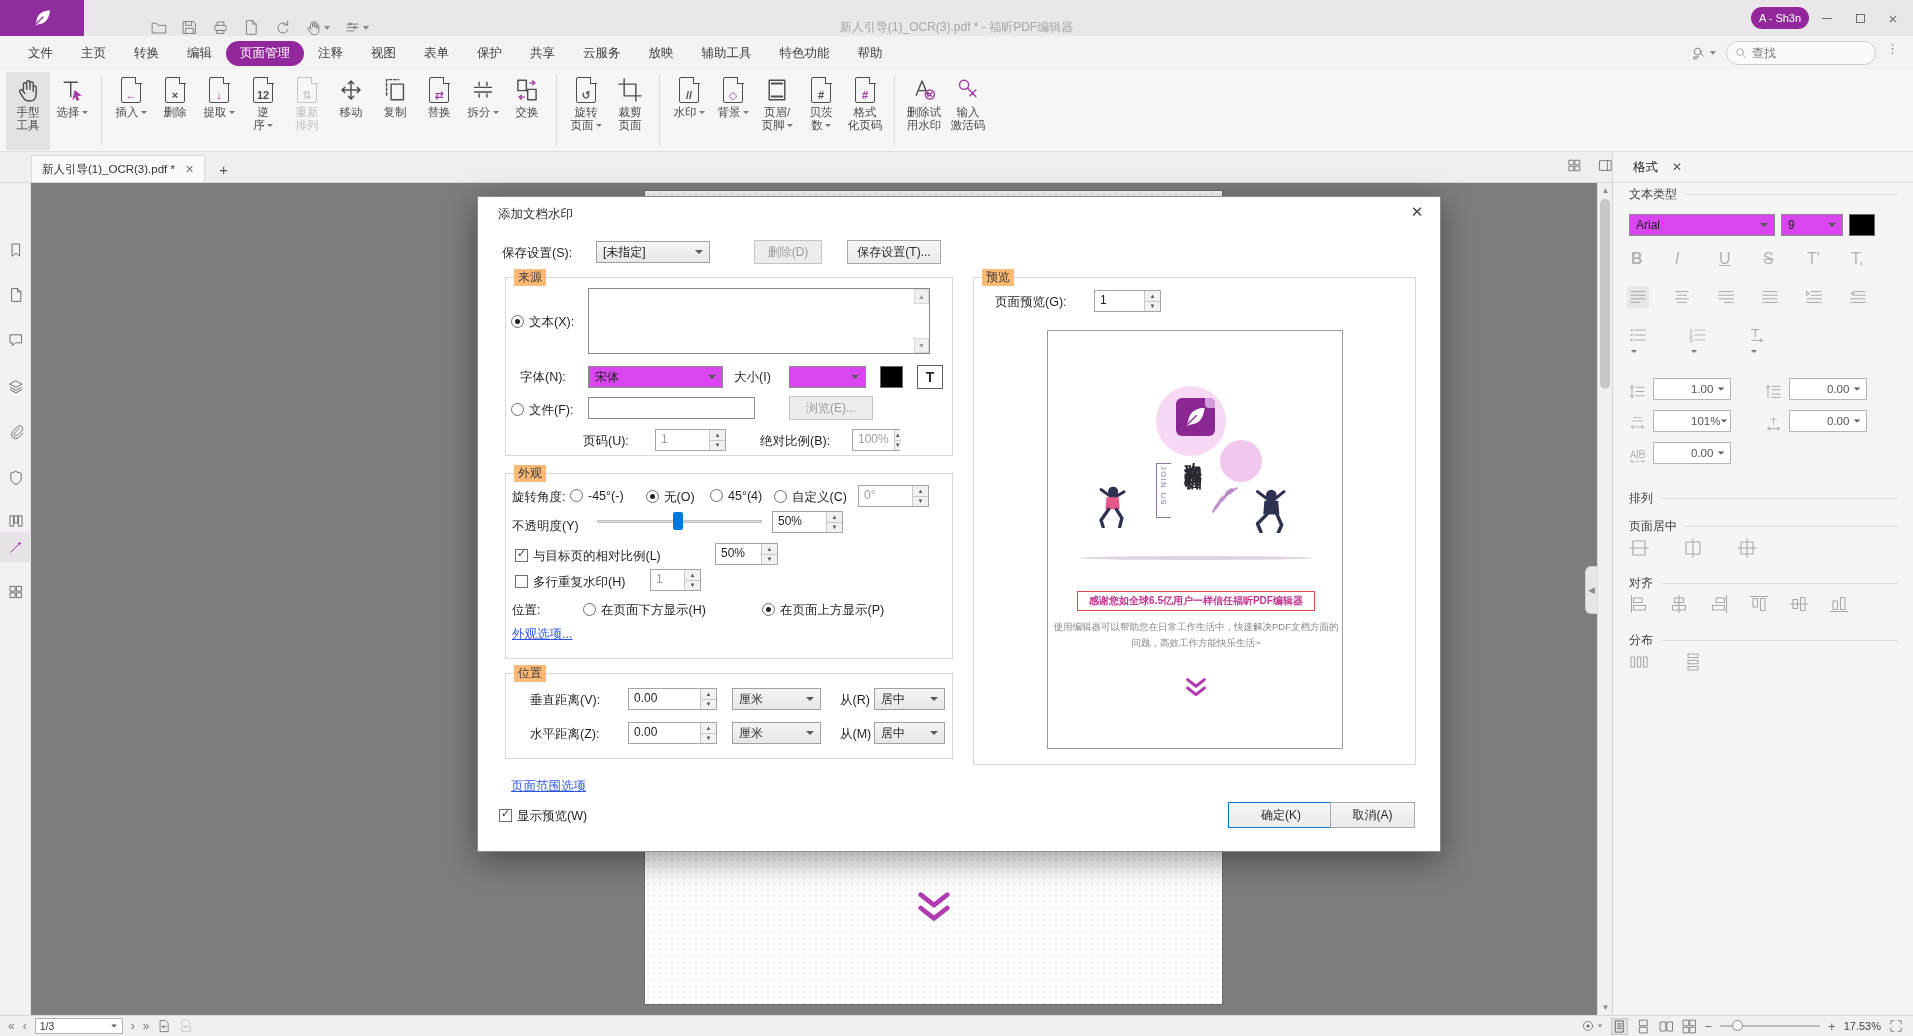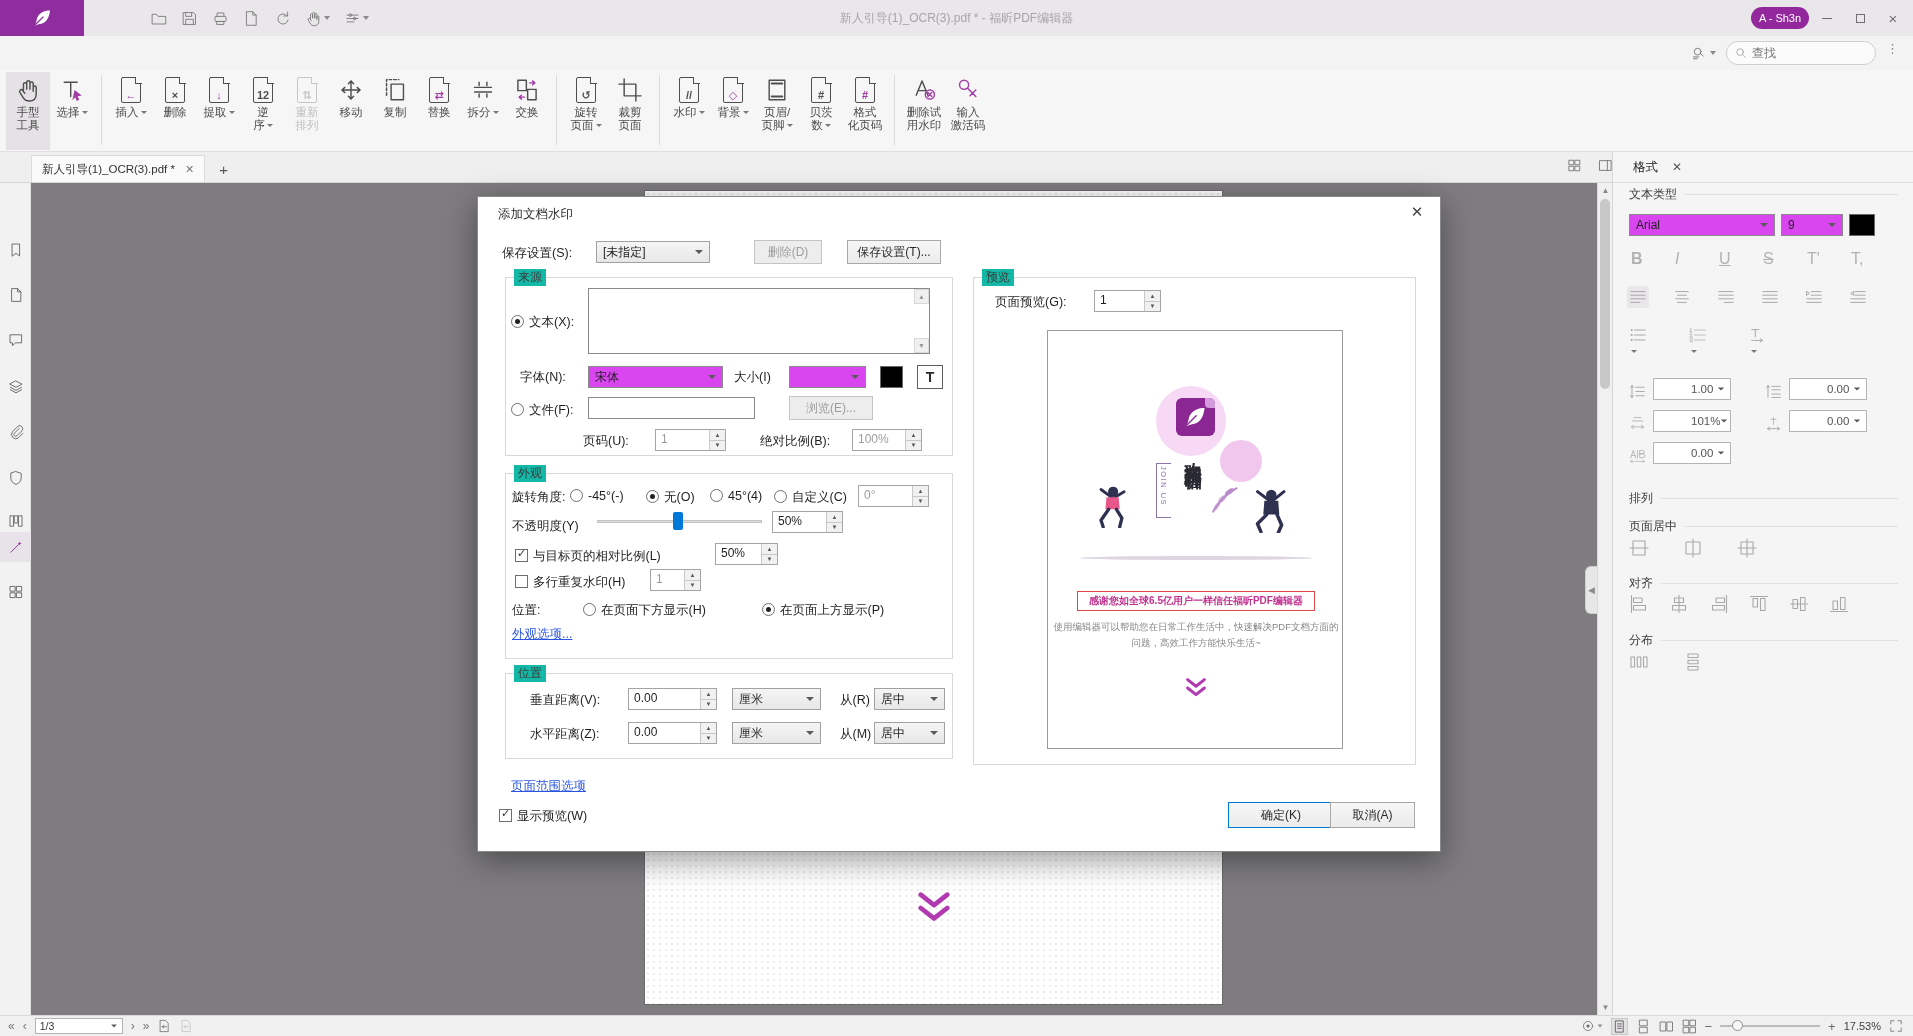--- a/index.html
+++ b/index.html
@@ -2,21 +2,21 @@
 <html><head>
 <meta charset="utf-8">
 <style>
   * { margin:0; padding:0; box-sizing:border-box; }
   html,body { width:1913px; height:1036px; overflow:hidden; }
   body { font-family:"Liberation Sans","DejaVu Sans",sans-serif; font-size:12.5px; color:#333; }
   .app { position:relative; width:1913px; height:1036px; background:#7e7c7f; overflow:hidden; }
   svg { display:block; }
 
   
-  .titlebar { position:absolute; left:0; top:0; width:1913px; height:36px; background:#e9e7e9; display:flex; align-items:center; }
+  .titlebar { position:absolute; left:0; top:0; width:1913px; height:36px; background:#e9e7e9; display:flex; align-items:flex-end; }
   .logo { width:84px; height:36px; background:#8f2d9e; display:flex; align-items:center; justify-content:center; flex:0 0 auto; }
   .quick { display:flex; align-items:center; gap:14px; margin-left:66px; }
   .qi { display:flex; align-items:center; gap:2px; color:#7a7a7a; }
   .dd { width:0; height:0; border-left:3.5px solid transparent; border-right:3.5px solid transparent; border-top:4px solid #8a8a8a; }
   .tb-title { position:absolute; left:50%; transform:translateX(-50%); color:#a7a5a7; font-size:12px; white-space:nowrap; }
   .account { position:absolute; left:1751px; top:7px; width:58px; height:22px; border-radius:11px; background:#93289c; color:#fff; font-size:11px; display:flex; align-items:center; justify-content:center; }
   .winbtn { position:absolute; top:0; width:30px; height:36px; display:flex; align-items:center; justify-content:center; color:#6e6e6e; }
   .wb-min span { display:block; width:10px; height:1px; background:#6e6e6e; }
   .wb-max span { display:block; width:9px; height:9px; border:1px solid #6e6e6e; }
   .wb-close { font-size:15px; }
@@ -67,21 +67,21 @@
   .vsb .thumb { position:absolute; left:2px; top:16px; width:10px; height:190px; background:#c9c8c9; border-radius:5px; }
   .vsb .arr { position:absolute; left:0; width:15px; height:15px; text-align:center; font-size:8px; color:#8a8a8a; line-height:15px; }
   .collapse-handle { position:absolute; left:1585px; top:566px; width:12px; height:48px; background:#e8e7e8; border:1px solid #cfcecf; border-right:none; border-radius:6px 0 0 6px; display:flex; align-items:center; justify-content:center; color:#8a8a8a; font-size:9px; }
 
   
   .dialog { position:absolute; left:477px; top:196px; width:964px; height:656px; background:#fff; border:1px solid #8b8a8b; box-shadow:0 8px 30px rgba(0,0,0,.4); }
   .dlg-title { position:absolute; left:20px; top:9px; font-size:12.5px; color:#2c2c2c; }
   .dlg-close { position:absolute; right:12px; top:6px; font-size:15px; color:#444; width:22px; text-align:center; }
   .dlg-label { position:absolute; font-size:12.5px; color:#1f1f1f; white-space:nowrap; }
   .group { position:absolute; border:1px solid #d9d8d9; }
-  .gtitle { position:absolute; top:-9px; left:8px; background:#14b8a6; padding:0 4px; font-size:12px; color:#3a3a3a; }
+  .gtitle { position:absolute; top:-9px; left:8px; background:#fdba74; padding:0 4px; font-size:12px; color:#3a3a3a; }
   .combo { position:absolute; height:22px; border:1px solid #a2a1a2; background:linear-gradient(#f5f5f5,#e7e7e7); display:flex; align-items:center; font-size:12px; color:#1f1f1f; padding:0 6px; }
   .combo.white { background:#d946ef; border-color:#8a8a8a; }
   .combo .cv { flex:1; white-space:nowrap; overflow:hidden; }
   .carr { width:0; height:0; border-left:4px solid transparent; border-right:4px solid transparent; border-top:4.5px solid #5a5a5a; }
   .btn { position:absolute; height:24px; border:1px solid #a9a8a9; background:linear-gradient(#f6f6f6,#ebebeb); font-size:12px; color:#2a2a2a; display:flex; align-items:center; justify-content:center; }
   .btn.disabled { color:#9e9d9e; background:#eeedee; border-color:#c5c4c5; }
   .btn.primary { border-color:#0078d7; }
   .spin { position:absolute; height:22px; border:1px solid #a6a5a6; background:#fff; display:flex; font-size:12px; }
   .spin .val { flex:1; padding:2px 5px; color:#1f1f1f; white-space:nowrap; }
   .spin.disabled .val { color:#9e9d9e; }
@@ -203,20 +203,37 @@
     <div class="winbtn wb-min" style="left:1812px">
         <span></span>
       </div>
     <div class="winbtn wb-max" style="left:1845px">
         <span></span>
       </div>
     <div class="winbtn wb-close" style="left:1878px">×</div>
   </div>
 
   <div class="menubar">
+    <div class="mtabs" id="menu-tabs">
+        <div class="mtab">文件</div>
+        <div class="mtab">主页</div>
+        <div class="mtab">转换</div>
+        <div class="mtab">编辑</div>
+        <div class="mtab active">页面管理</div>
+        <div class="mtab">注释</div>
+        <div class="mtab">视图</div>
+        <div class="mtab">表单</div>
+        <div class="mtab">保护</div>
+        <div class="mtab">共享</div>
+        <div class="mtab">云服务</div>
+        <div class="mtab">放映</div>
+        <div class="mtab">辅助工具</div>
+        <div class="mtab">特色功能</div>
+        <div class="mtab">帮助</div>
+      </div>
     <div class="menubar-right">
       <span class="sb-ic" style="gap:3px">
           <span>
             <svg width="15" height="15" viewBox="0 0 40 40" fill="none" stroke="#6a6a6a" stroke-width="2.2" stroke-linecap="round" stroke-linejoin="round">
               <circle cx="15" cy="15" r="9"></circle>
               <path d="M22 22l8 8M4 32h14M4 37h10" transform="translate(0,-3)"></path>
             </svg>
           </span>
           <span class="dd"></span>
         </span>
@@ -577,21 +594,21 @@
       <div class="btn disabled" style="left:283px;top:118px;width:84px">浏览(E)...</div>
       <div class="dlg-label" style="left:77px;top:155px">页码(U):</div>
       <div class="spin disabled" style="left:149px;top:151px;width:71px">
         <span class="val">1</span>
           <span class="sbtns">
             <span>▲</span>
             <span>▼</span>
           </span>
       </div>
       <div class="dlg-label" style="left:254px;top:155px">绝对比例(B):</div>
-      <div class="spin disabled" style="left:346px;top:151px;width:70px">
+      <div class="spin disabled" style="left:346px;top:151px;width:48px">
         <span class="val">100%</span>
           <span class="sbtns">
             <span>▲</span>
             <span>▼</span>
           </span>
       </div>
     </div>
 
     <div class="group" style="left:27px;top:276px;width:448px;height:186px">
       <span class="gtitle">外观</span>

